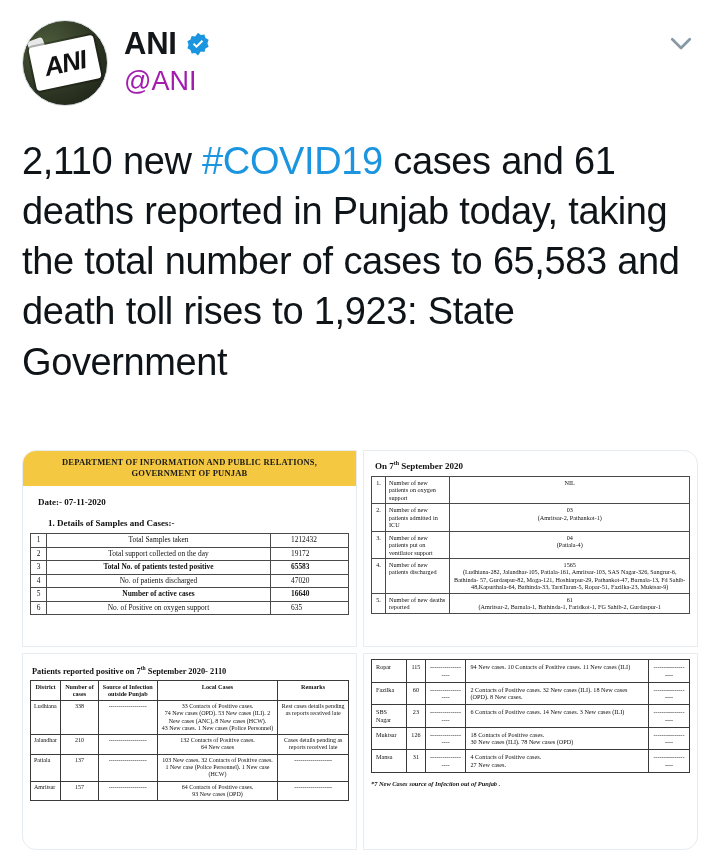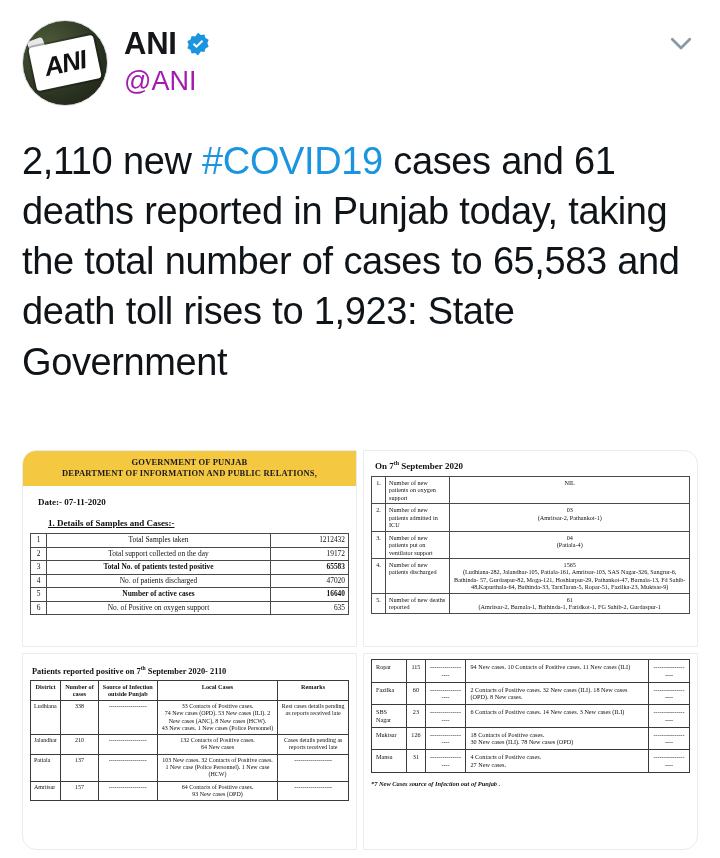--- a/index.html
+++ b/index.html
@@ -150,36 +150,35 @@
   }
   .doc1-date {
     font-size: 9px;
     font-weight: bold;
     margin: 11px 0 0 8px;
   }
   .doc1-sec {
     font-size: 9px;
     font-weight: bold;
     margin: 11px 0 5px 18px;
-    text-decoration: underline;
   }
   table.t {
     border-collapse: collapse;
     width: 100%;
     font-size: 7.4px;
   }
   table.t td, table.t th {
     border: 1px solid #4a4a4a;
     padding: 2px 3px;
     vertical-align: middle;
     line-height: 1.15;
     text-align: center;
   }
   table.t td.num { width: 16px; text-align: center; }
-  table.t td.val { width: 78px; text-align: right; padding-left: 20px; }
+  table.t td.val { width: 78px; text-align: left; padding-left: 20px; }
   table.t td.b { font-weight: bold; }
   
   .doc2-title {
     font-size: 9px;
     font-weight: bold;
     margin: 4px 0 5px 4px;
   }
   .doc2-title sup { font-size: 6px; }
   table.t2 { border-collapse: collapse; width: 100%; font-size: 6.2px; }
   table.t2 td {
@@ -252,22 +251,22 @@
 
   <div class="tweet-text">
     <span>2,110 new </span><span class="hashtag">#COVID19</span><span> cases and 61 deaths reported in Punjab today, taking the total number of cases to 65,583 and death toll rises to 1,923: State Government</span>
   </div>
 
   <div class="media-grid">
 
     <div class="media-cell tl">
       <div class="doc">
         <div class="doc1-head">
+          <div>DEPARTMENT OF INFORMATION AND PUBLIC RELATIONS,</div>
           <div>GOVERNMENT OF PUNJAB</div>
-          <div>DEPARTMENT OF INFORMATION AND PUBLIC RELATIONS,</div>
         </div>
         <div class="doc1-date">Date:- 07-11-2020</div>
         <div class="doc1-sec">1.  Details of Samples and Cases:-</div>
         <table class="t">
             <tbody id="doc1-body">
               <tr>
                 <td class="num">1</td>
                 <td>Total Samples taken</td>
                 <td class="val ">1212432</td>
               </tr>

